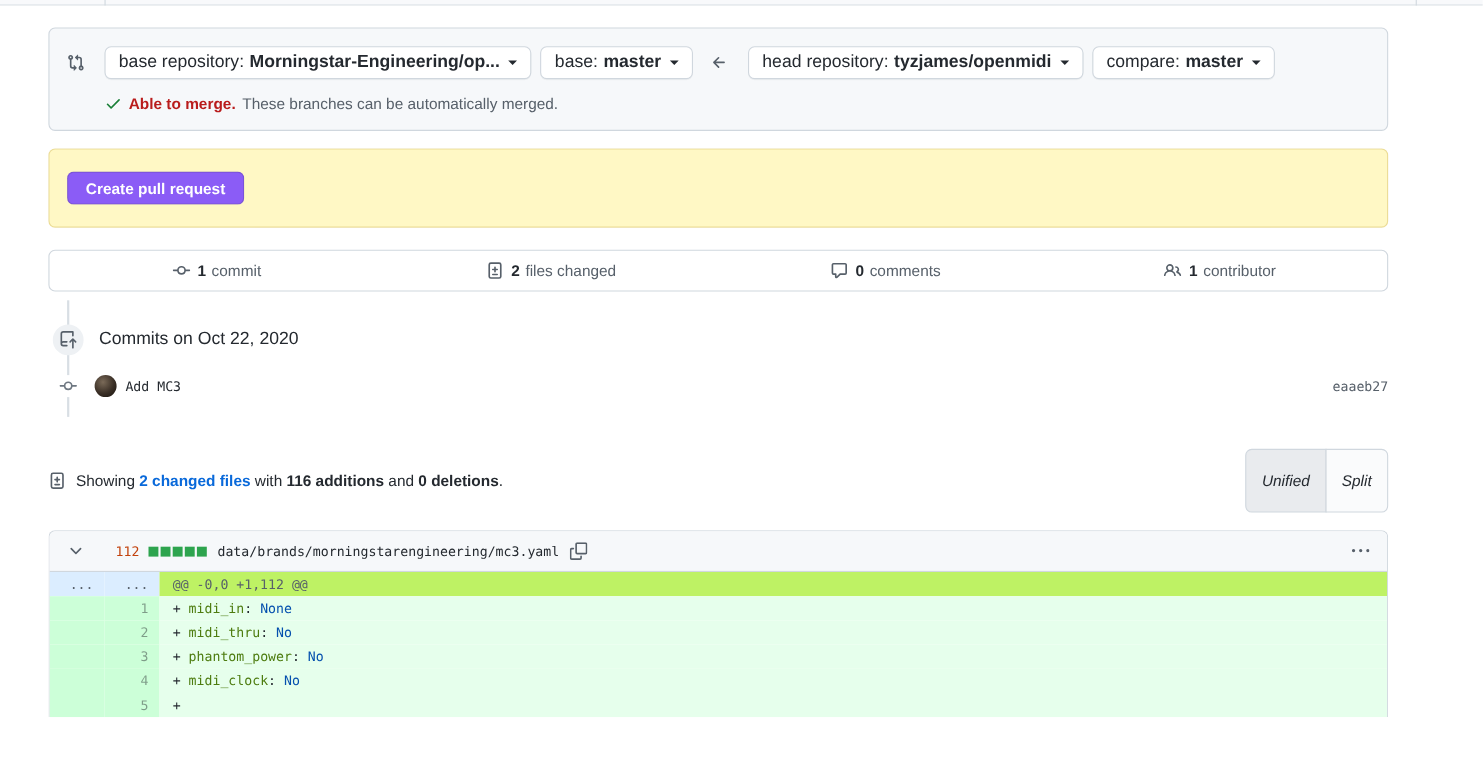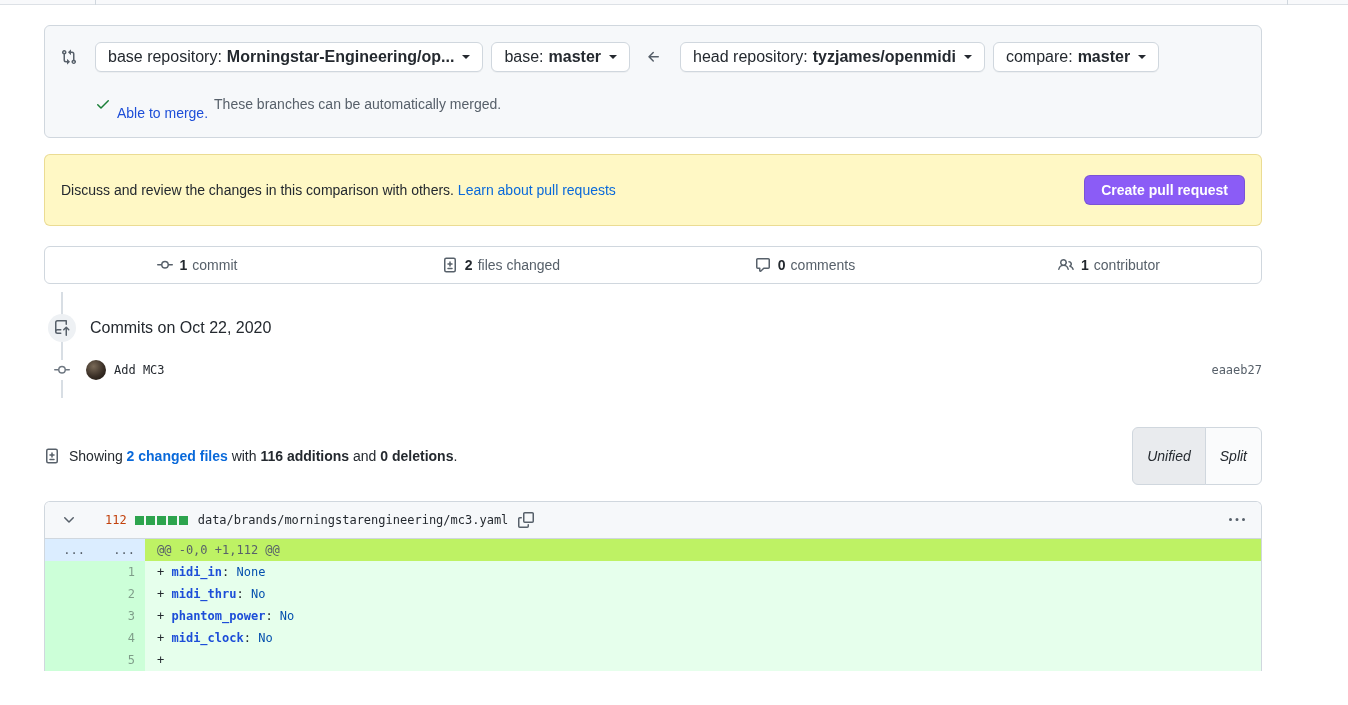--- a/index.html
+++ b/index.html
@@ -61,21 +61,21 @@
   .caret {
     width: 0; height: 0;
     border-left: 4px solid transparent;
     border-right: 4px solid transparent;
     border-top: 4px solid #24292f;
     margin-left: 3px;
   }
   .arrow-left { color: #24292f; margin: 0 14px 0 8px; }
   .merge-status { margin-top: 14px; margin-left: 34px; font-size: 14px; display: flex; align-items: center; gap: 6px; }
   .merge-status .check { color: #1a7f37; }
-  .merge-status b { color: #1d4ed8; font-weight: 400; margin-top: 19px; }
+  .merge-status b { color: #b91c1c; font-weight: 700; }
   .merge-status span.rest { color: #57606a; }
 
   
   .banner {
     margin-top: 16px;
     background: #fff8c5;
     border: 1px solid rgba(176,136,0,0.25);
     border-radius: 6px;
     padding: 20px 16px;
     display: flex; align-items: center; justify-content: space-between;
@@ -182,21 +182,21 @@
   .kebab-btn { margin-left: auto; color: #57606a; background: none; border: none; padding: 0; cursor: pointer; }
 
   .diff-table { font-family: "DejaVu Sans Mono", "Liberation Mono", monospace; font-size: 12px; }
   .diff-row { display: flex; line-height: 22px; height: 22px; }
   .gut { width: 50px; flex: none; text-align: right; padding-right: 10px; }
   .code { flex: 1; padding-left: 12px; white-space: pre; }
   .row-hunk .gut { background: #dbedff; color: #57606a; }
   .row-hunk .code { background: #bef264; color: #57606a; }
   .row-add .gut { background: #ccffd8; color: rgba(31,35,40,0.45); cursor: pointer; }
   .row-add .code { background: #e6ffec; color: #24292f; }
-  .code .k { color: #1d4ed8; font-weight: bold; }
+  .code .k { color: #4d7c0f; }
   .code .v { color: #0550ae; }
 </style>
 </head>
 <body>
 
 <div class="topbar">
   <span class="topdiv" style="left:95px"></span>
   <span class="topdiv" style="left:1287px"></span>
 </div>
 
@@ -241,22 +241,20 @@
         <svg width="16" height="16" viewBox="0 0 16 16" fill="currentColor">
             <path d="M13.78 4.22a.75.75 0 0 1 0 1.06l-7.25 7.25a.75.75 0 0 1-1.06 0L2.22 9.28a.751.751 0 0 1 .018-1.042.751.751 0 0 1 1.042-.018L6 10.94l6.72-6.72a.75.75 0 0 1 1.06 0Z"></path>
           </svg>
       </span>
       <b>Able to merge.</b>
       <span class="rest">These branches can be automatically merged.</span>
     </div>
   </div>
 
   <div class="banner">
-    <p class="txt" style="margin:0"><span>Discuss and review the changes in this comparison with others.</span>
-      <a class="link">Learn about pull requests</a></p>
     <button class="btn-primary">Create pull request</button>
   </div>
 
   <div class="stats">
     <div class="stat-cell">
       <span class="icon">
         <svg width="16" height="16" viewBox="0 0 16 16" fill="currentColor">
             <path d="M11.93 8.5a4.002 4.002 0 0 1-7.86 0H.75a.75.75 0 0 1 0-1.5h3.32a4.002 4.002 0 0 1 7.86 0h3.32a.75.75 0 0 1 0 1.5Zm-1.43-.75a2.5 2.5 0 1 0-5 0 2.5 2.5 0 0 0 5 0Z"></path>
           </svg>
       </span>

